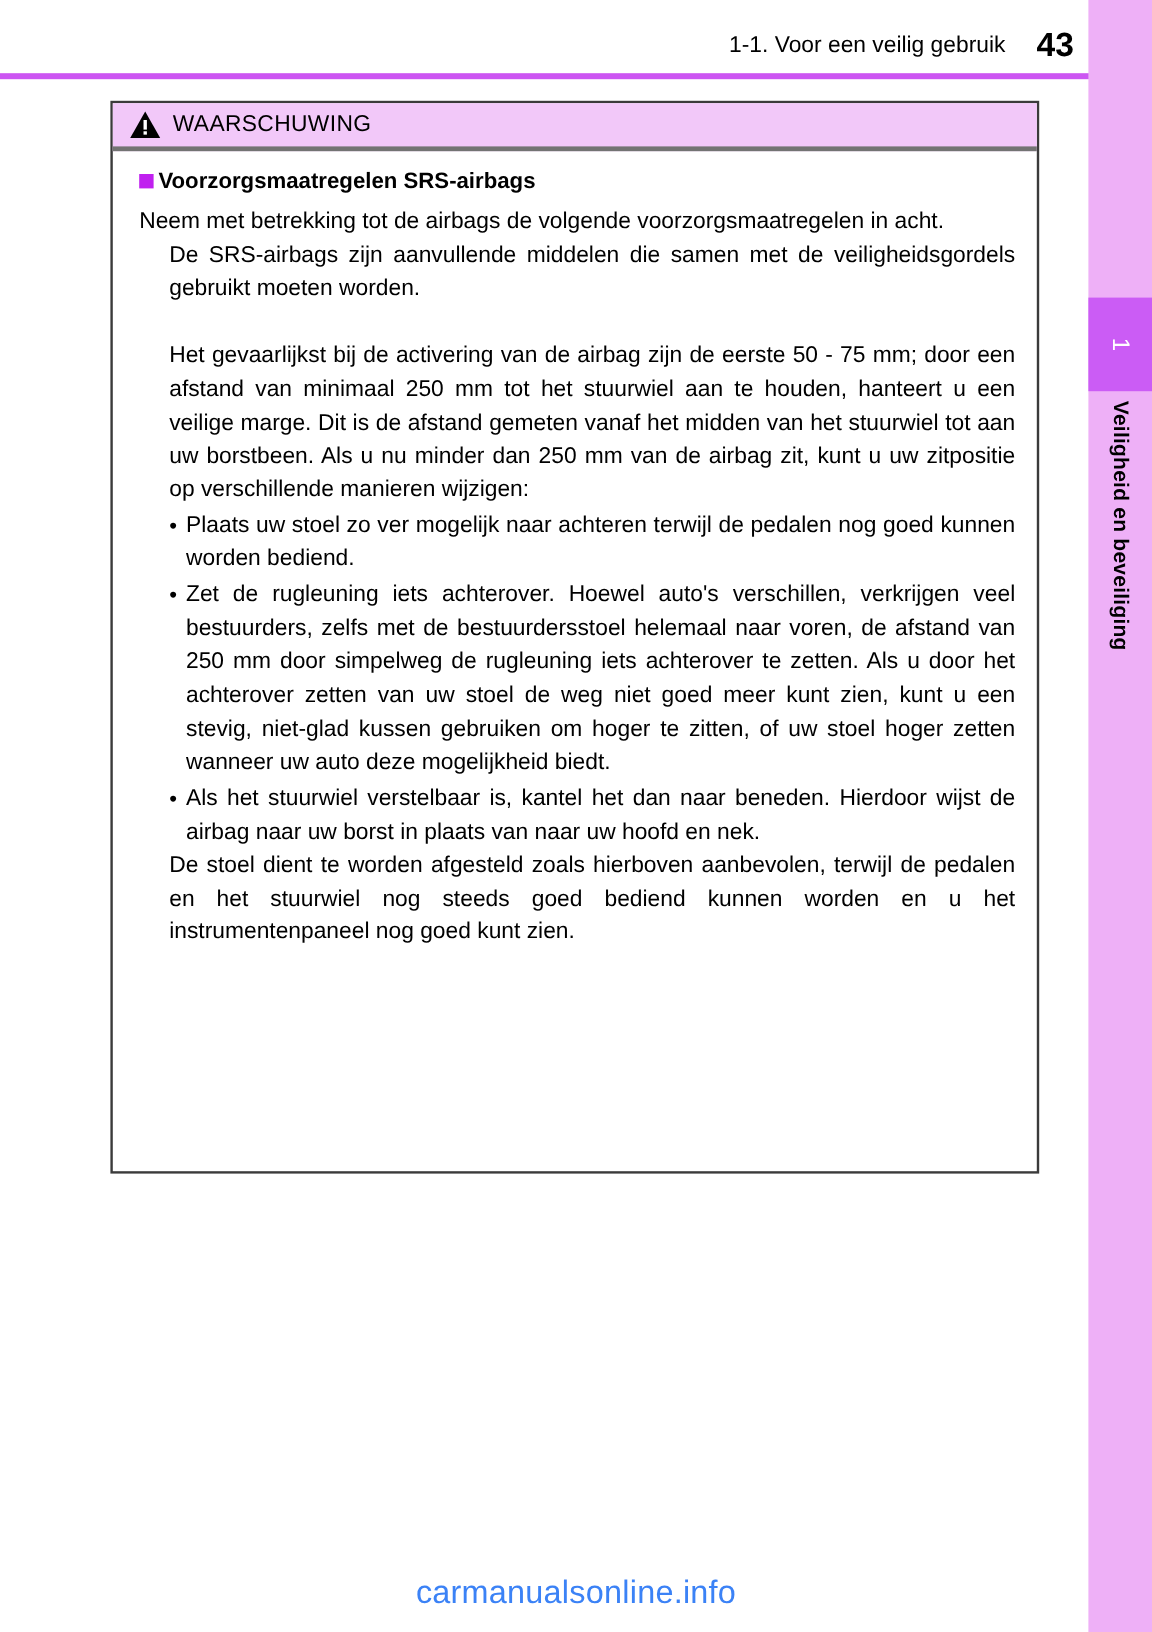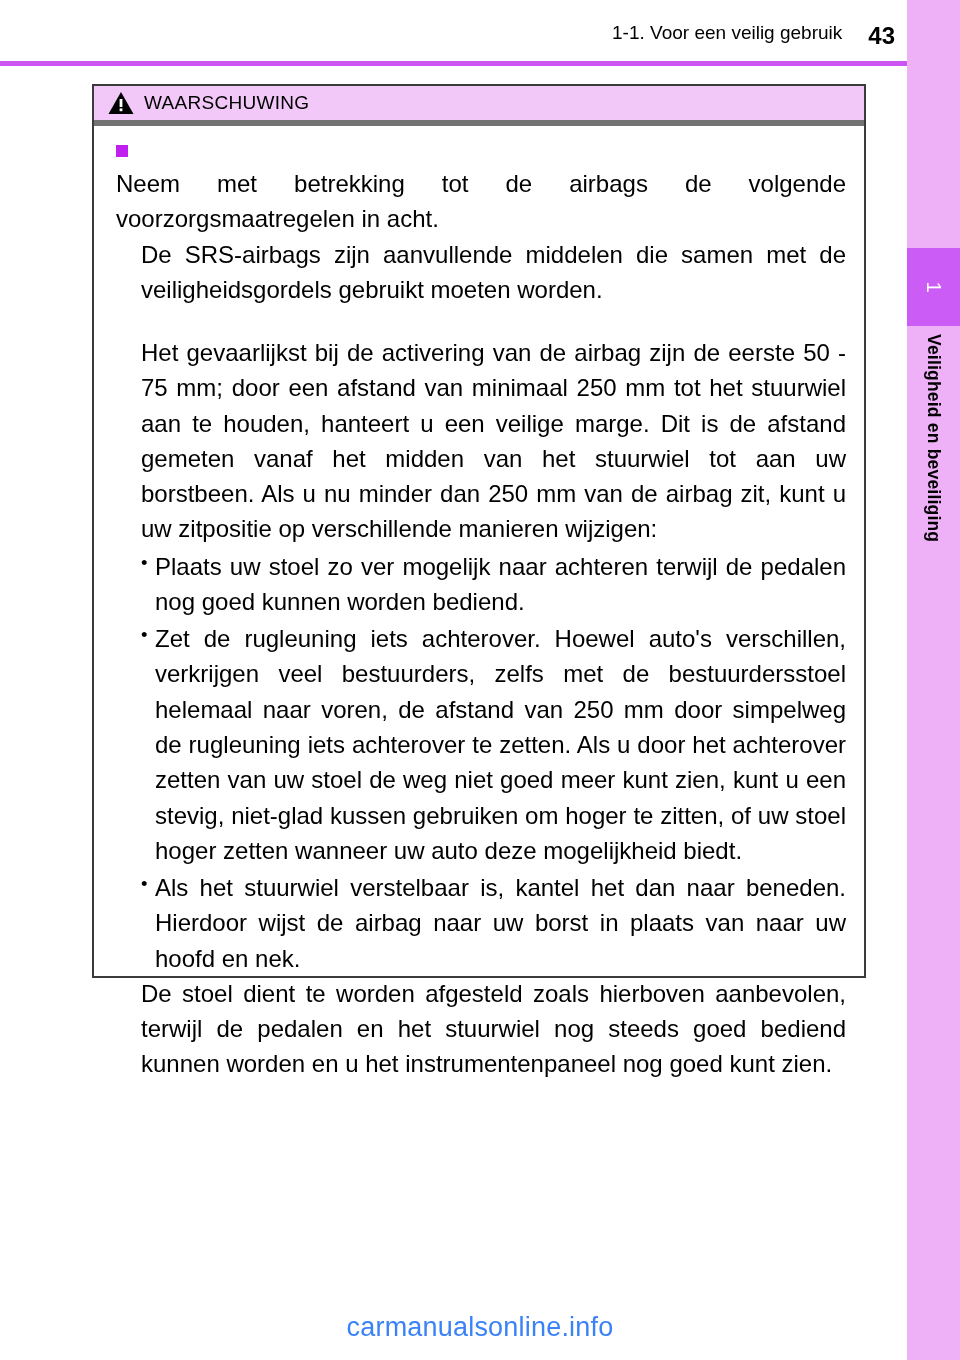--- a/index.html
+++ b/index.html
@@ -70,31 +70,31 @@
     left: 0;
     top: 0;
     width: 907px;
     height: 62px;
   }
   #header-row {
     position: absolute;
     right: 12px;
     top: 22px;
     display: flex;
-    align-items: flex-start;
+    align-items: center;
     gap: 26px;
   }
   #header-section {
     font-size: 19px;
     font-family: "Liberation Sans", sans-serif;
     color: #000;
     white-space: nowrap;
   }
   #header-pagenum {
-    font-size: 24px;
+    font-size: 28px;
     font-weight: bold;
     font-family: "Liberation Sans", sans-serif;
     color: #000;
   }
   #header-rule {
     position: absolute;
     left: 0;
     top: 61px;
     width: 960px;
     height: 5px;
@@ -108,21 +108,21 @@
     top: 84px;
     width: 774px;
     height: 894px;
     border: 2px solid #3b3b3b;
     box-sizing: border-box;
     background: #ffffff;
   }
   #warning-header {
     height: 40px;
     background: #f2c8f9;
-    border-bottom: 6px solid #737373;
+    border-bottom: 4px solid #737373;
     display: flex;
     align-items: center;
     padding-left: 14px;
     box-sizing: border-box;
   }
   #warning-icon {
     width: 26px;
     height: 24px;
     flex: 0 0 auto;
     margin-right: 10px;
@@ -152,21 +152,21 @@
   .sq-bullet {
     width: 12px;
     height: 12px;
     background: #c020ef;
     display: inline-block;
     margin-top: 5px;
     margin-right: 4px;
     flex: 0 0 auto;
   }
   .para {
-    font-size: 24px;
+    font-size: 19px;
     line-height: 1.47;
     text-align: justify;
     margin: 0;
     font-family: "Liberation Sans", sans-serif;
     hyphens: none;
   }
   .para.indent {
     margin-left: 25px;
   }
   .para-gap {
@@ -251,20 +251,21 @@
       <rect x="11.6" y="8" width="2.8" height="8" fill="#ffffff"></rect>
       <rect x="11.6" y="17.4" width="2.8" height="2.8" fill="#ffffff"></rect>
     </svg>
     <span id="warning-title">WAARSCHUWING</span>
   </div>
 
   <div id="warning-body">
 
     <div class="sec-heading">
       <span class="sq-bullet"></span>
+      <span>Voorzorgsmaatregelen SRS-airbags</span>
     </div>
 
     <p class="para">Neem met betrekking tot de airbags de volgende voorzorgsmaatregelen in acht.</p>
 
     <p class="para indent">De SRS-airbags zijn aanvullende middelen die samen met de veiligheidsgordels gebruikt moeten worden.</p>
 
     <p class="para indent para-gap">Het gevaarlijkst bij de activering van de airbag zijn de eerste 50 - 75 mm; door een afstand van minimaal 250 mm tot het stuurwiel aan te houden, hanteert u een veilige marge. Dit is de afstand gemeten vanaf het midden van het stuurwiel tot aan uw borstbeen. Als u nu minder dan 250 mm van de airbag zit, kunt u uw zitpositie op verschillende manieren wijzigen:</p>
 
     <div class="dash-item para-gap">
       <span class="dash-bullet">•</span>

